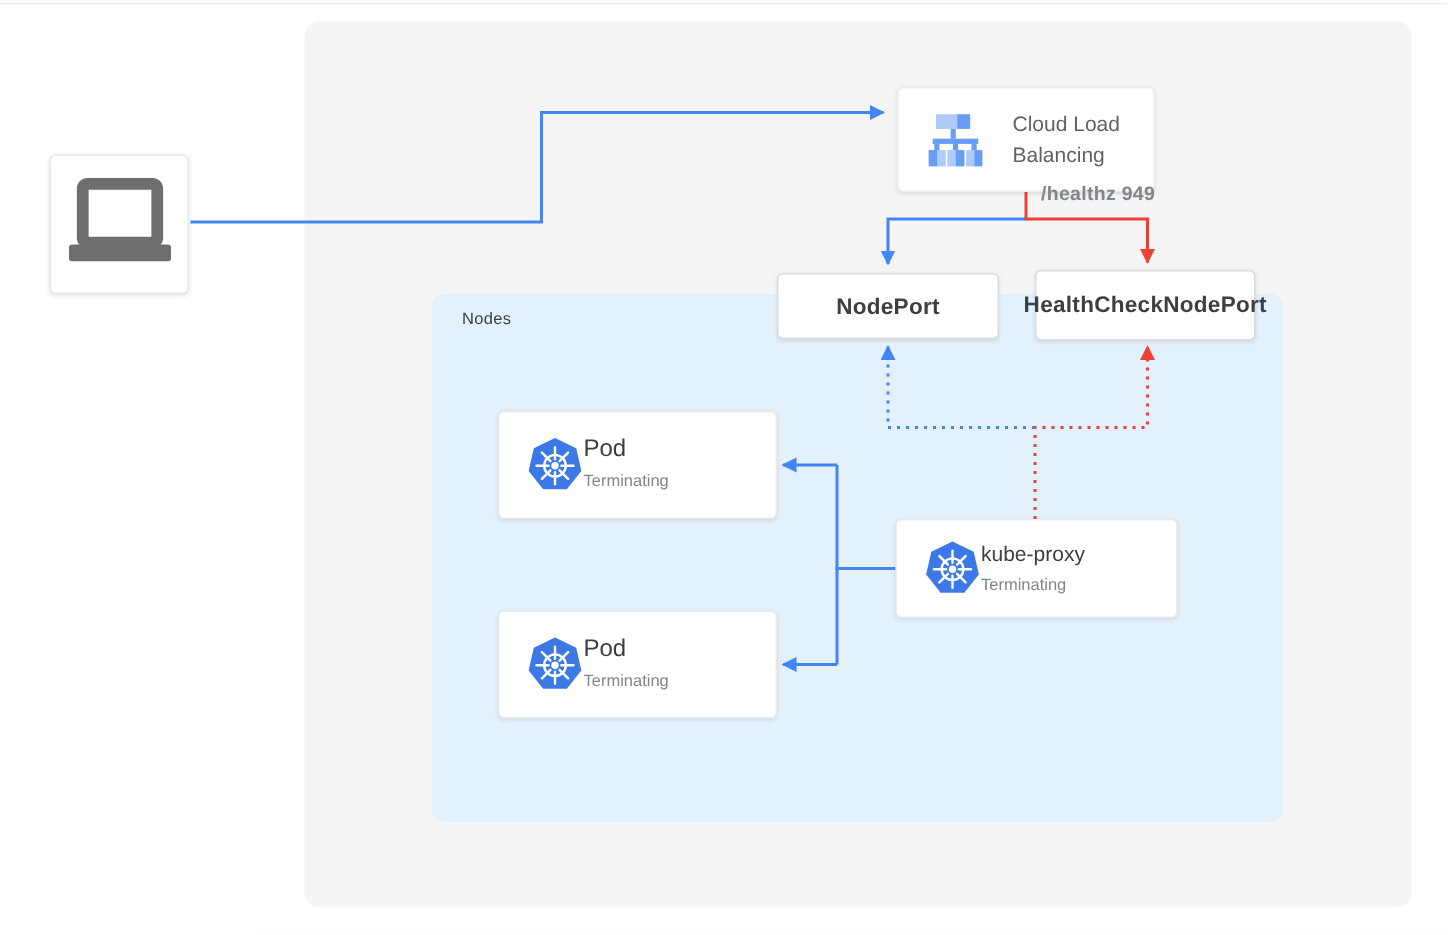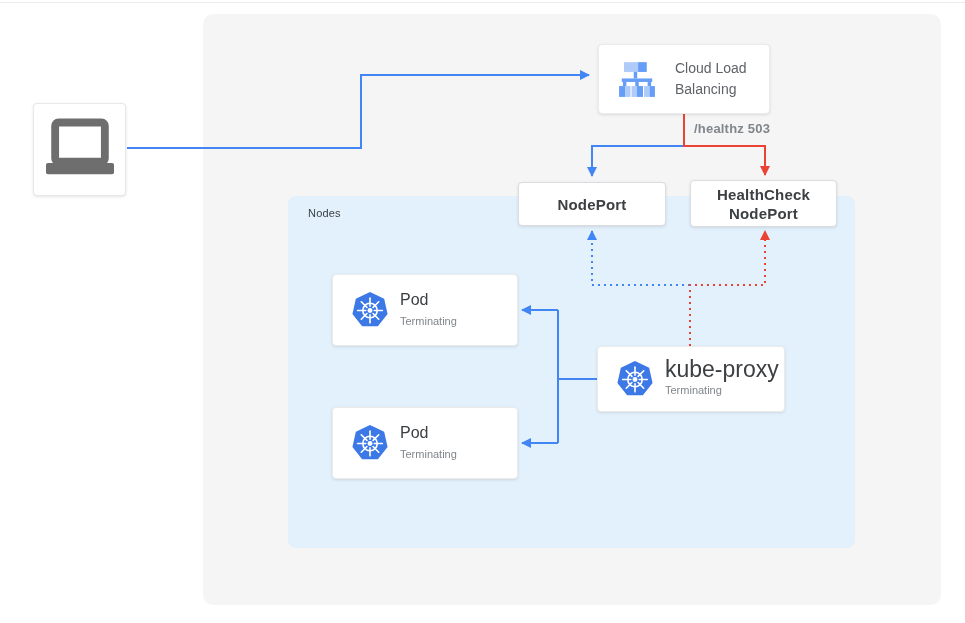--- a/index.html
+++ b/index.html
@@ -42,49 +42,49 @@
     border: 1px solid var(--c-box_border); border-radius: 4px;
     box-shadow: 0 1px 3px rgba(60,64,67,.14);
     z-index: 5; box-sizing: border-box;
   }
   .laptop-box {
     left: 33px; top: 103px; width: 93px; height: 93px;
     display: flex; align-items: center; justify-content: center;
     border-color: #e8e8e8;
   }
   .clb-box {
-    left: 598px; top: 44px; width: 172px; height: 70px;
+    left: 598px; top: 58px; width: 172px; height: 70px;
     display: flex; align-items: center; padding-left: 16px; gap: 16px;
     border-color: #ebebeb;
   }
   .clb-label {
     width: 94px; font-size: 14px; line-height: 21px; color: var(--c-text_gray);
   }
   .healthz-label {
     left: 694px; top: 121px; font-size: 13px; font-weight: bold;
     color: var(--c-text_muted); z-index: 6; letter-spacing: .2px;
   }
   .port-box {
     display: flex; align-items: center; justify-content: center;
     font-weight: bold; font-size: 15px; color: var(--c-text_dark);
     text-align: center; border-color: #dadce0; letter-spacing: .2px;
   }
   .nodeport-box { left: 518px; top: 182px; width: 148px; height: 44px; }
-  .hc-box { left: 690px; top: 180px; width: 147px; height: 47px; line-height: 19px; flex-direction: column; }
+  .hc-box { left: 690px; top: 180px; width: 147px; height: 47px; line-height: 19px; flex-direction: row; }
 
   .entity-box {
-    display: flex; align-items: center; padding-left: 18px; gap: 11px;
+    display: flex; align-items: center; padding-left: 18px; gap: 0;
     border-color: #ebebeb;
   }
   .pod1-box { left: 332px; top: 274px; width: 186px; height: 72px; }
   .pod2-box { left: 332px; top: 407px; width: 186px; height: 72px; }
   .kproxy-box { left: 597px; top: 346px; width: 188px; height: 66px; }
   .entity-title { font-size: 16px; color: var(--c-text_dark); line-height: 22px; }
   .entity-sub { font-size: 11px; color: var(--c-text_muted); line-height: 20px; }
-  .kproxy-box .entity-title { font-size: 23px; text-align: right; }
+  .kproxy-box .entity-title { font-size: 14px; text-align: right; }
 
   .icon-wrap { flex: 0 0 auto; display: flex; }
 </style>
 </head>
 <body>
 
 <div class="canvas">
 
   <div class="top-hairline"></div>
 
@@ -142,21 +142,21 @@
         <rect x="9" y="24" width="5" height="10" fill="var(--c-lb_light)"></rect>
         <rect x="15" y="24" width="5" height="10" fill="var(--c-lb_light)"></rect>
         <rect x="20" y="24" width="5.5" height="10" fill="var(--c-lb_dark)"></rect>
         <rect x="26.5" y="24" width="5" height="10" fill="var(--c-lb_light)"></rect>
         <rect x="31.5" y="24" width="5" height="10" fill="var(--c-lb_dark)"></rect>
       </svg>
     </span>
     <div class="clb-label">Cloud Load Balancing</div>
   </div>
 
-  <div class="abs healthz-label">/healthz 503</div>
+  <div class="abs healthz-label">/healthz 949</div>
 
   <div class="box port-box nodeport-box">NodePort</div>
 
   <div class="box port-box hc-box">
     <div>HealthCheck</div>
     <div>NodePort</div>
   </div>
 
   <div class="box entity-box pod1-box">
     <span class="icon-wrap">

